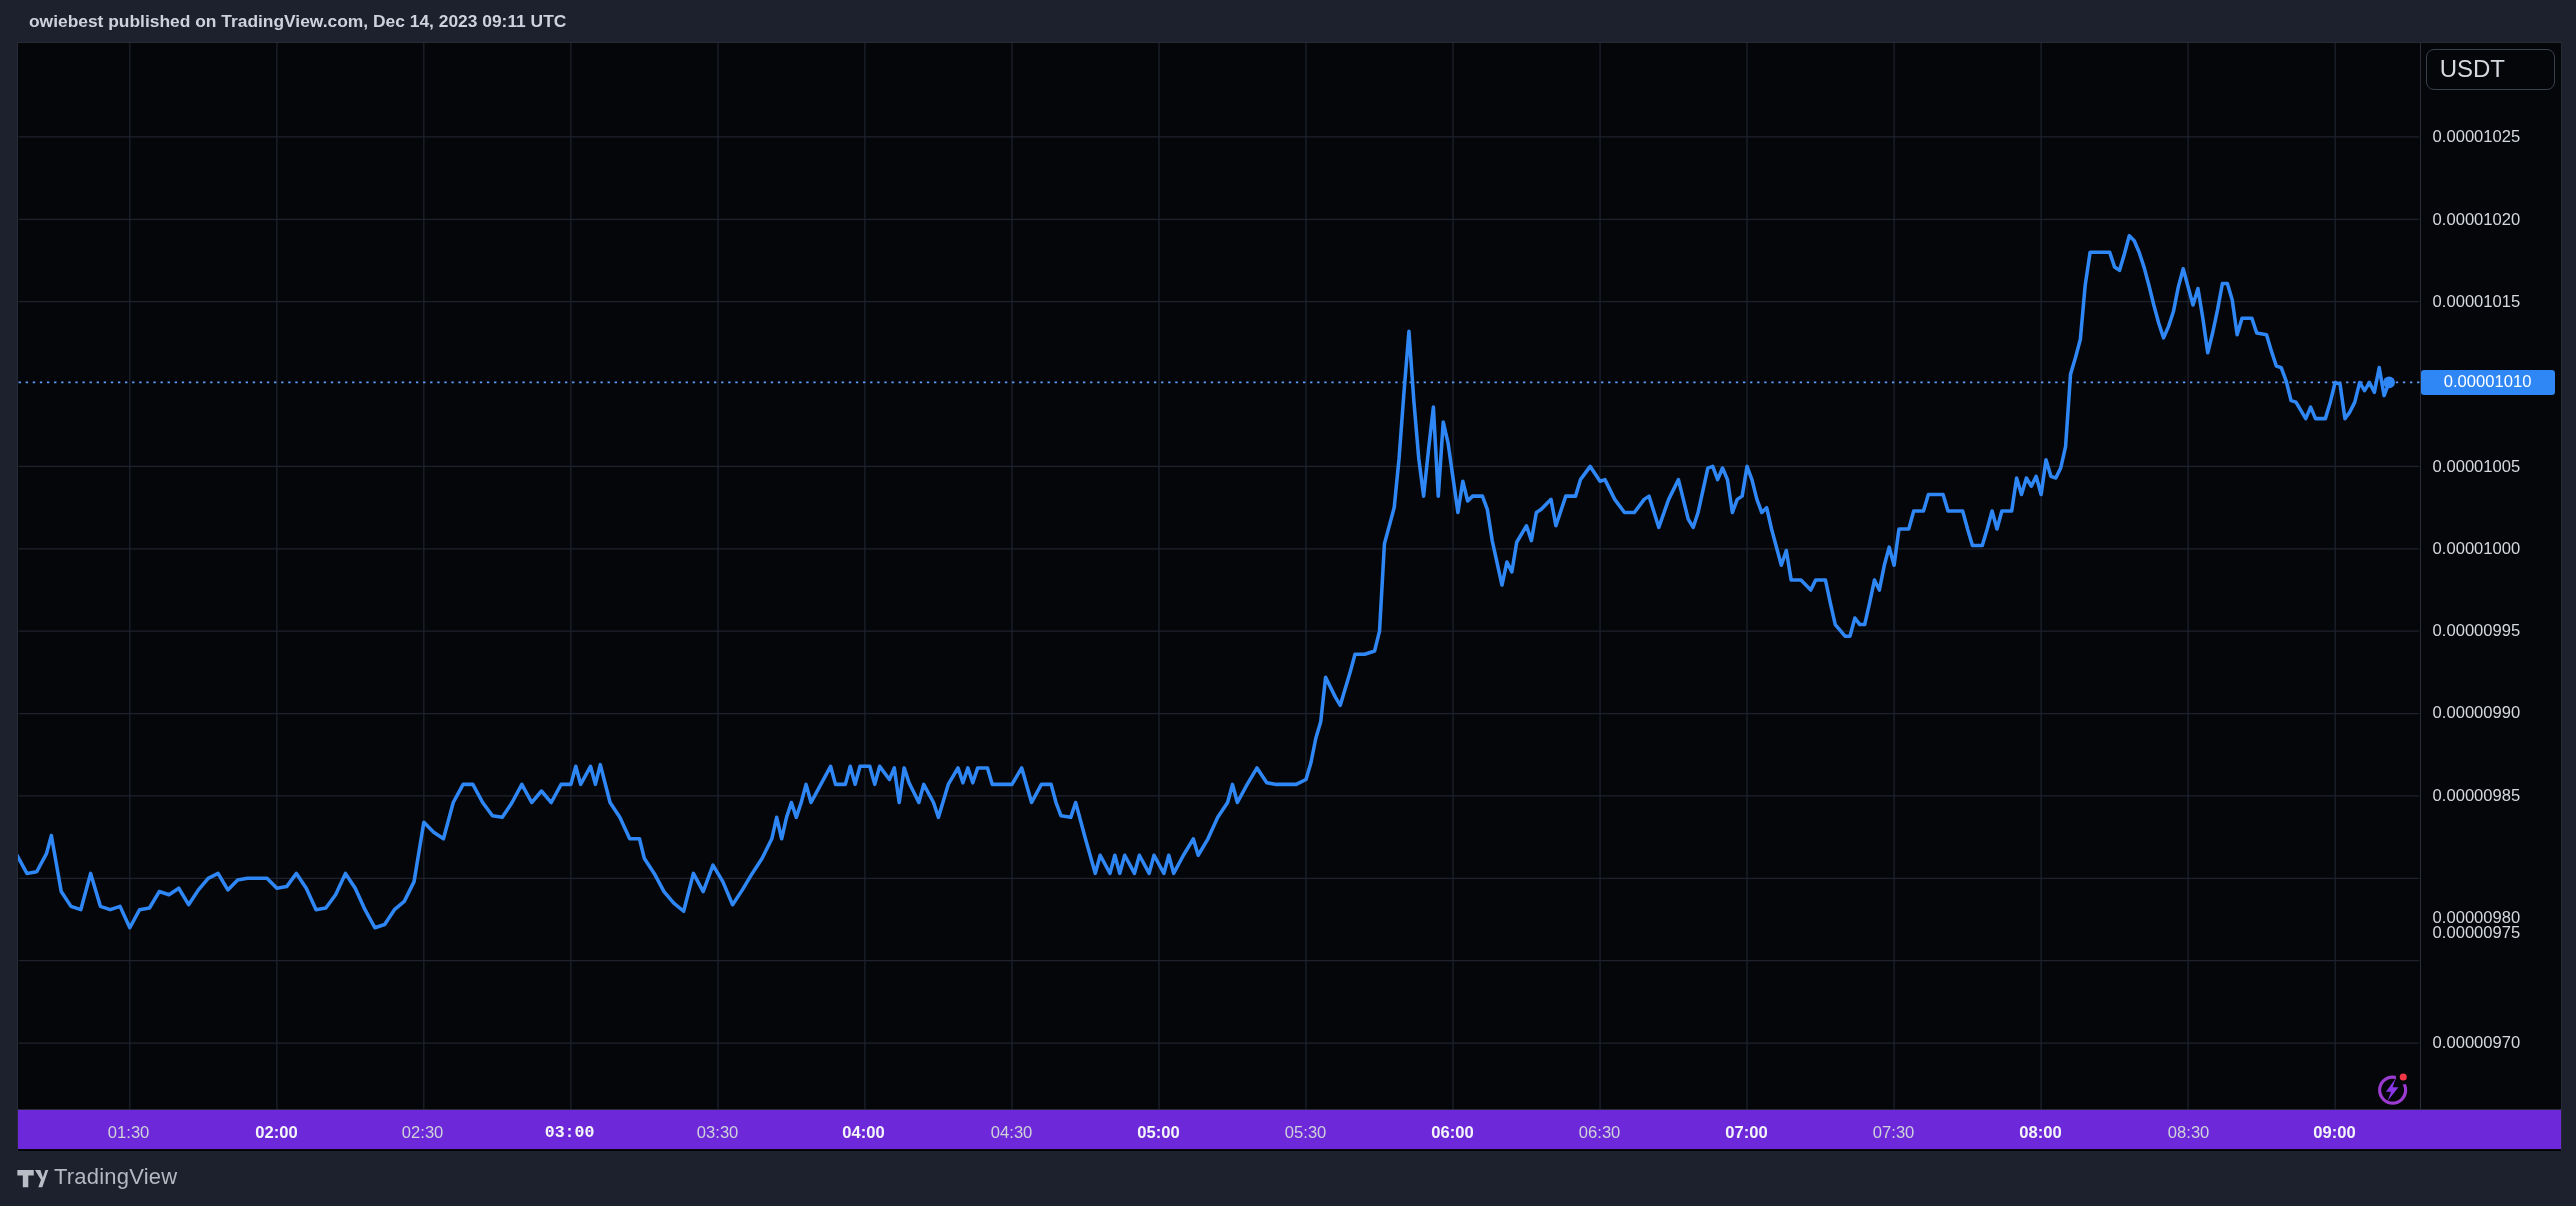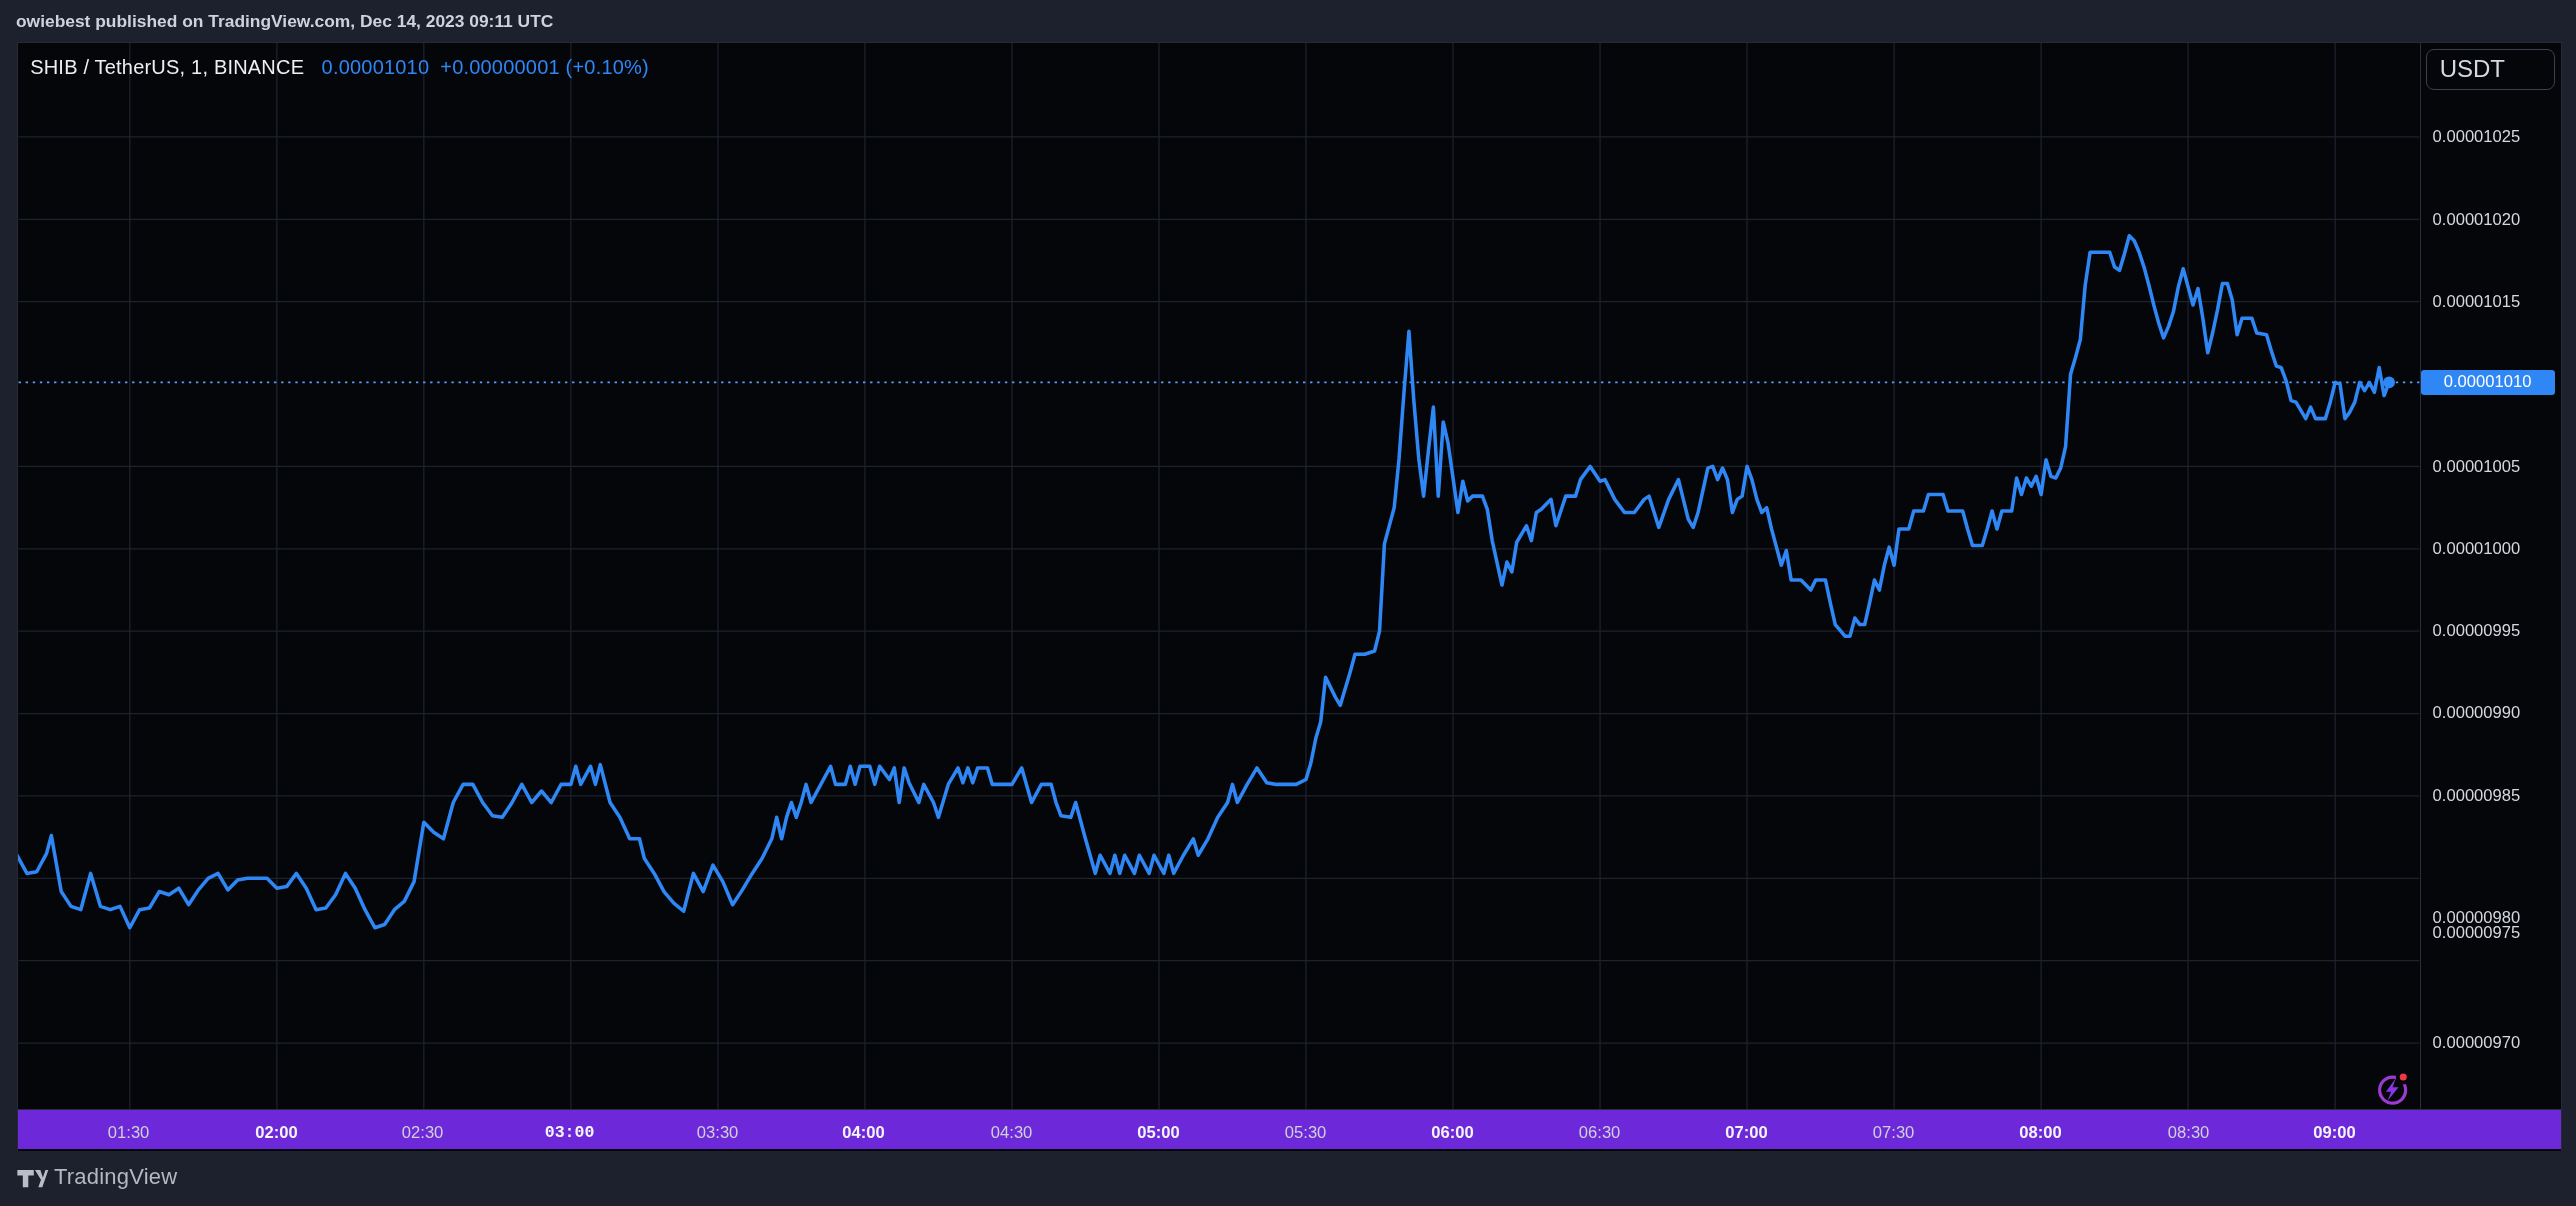--- a/index.html
+++ b/index.html
@@ -4,21 +4,21 @@
 <style>
   html,body{margin:0;padding:0;}
   body{
     width:2576px;height:1207px;position:relative;overflow:hidden;
     background:#1c212d;
     font-family:"Liberation Sans","DejaVu Sans",sans-serif;
     -webkit-font-smoothing:antialiased;
   }
   .topbar{
     position:absolute;left:0;top:0;width:2576px;height:42px;
-    background:#1c212d;line-height:43px;padding-left:16px;box-sizing:border-box;
+    background:#1c212d;line-height:43px;padding-left:29px;box-sizing:border-box;
     font-size:17.4px;font-weight:600;color:#cdd2dc;white-space:nowrap;
   }
   .frame{
     position:absolute;left:16.6px;top:42px;width:2543px;height:1108px;
     background:#04060a;border:0.8px solid #252a35;box-sizing:content-box;
   }
   .plot-svg{position:absolute;left:0;top:0;display:block;}
   .legend{
     position:absolute;left:12.6px;top:12.6px;z-index:6;font-size:20px;
     color:#edeff3;white-space:nowrap;letter-spacing:0.2px;
@@ -106,23 +106,20 @@
       <polygon points="3015,1313 3002.5,1330 3009,1330 3004.5,1342 3018.5,1324.5 3011,1324.5" fill="#8a36e8"></polygon>
       <circle cx="3024.5" cy="1311.5" r="7" fill="#f23645" stroke="#04060a" stroke-width="5"></circle>
     </g>
     <g id="series-layer">
         <line x1="0" x2="3045" y1="430.5" y2="430.5" stroke="#5b9df8" stroke-width="2.2" stroke-dasharray="3 6"></line>
         <polyline points="-1.9,1030.2 10.6,1053.2 23.0,1051.1 35.4,1028.1 41.6,1005.1 54.1,1076.2 66.5,1095.0 78.9,1099.2 91.4,1053.2 103.8,1095.0 116.2,1099.2 128.7,1095.0 141.1,1122.1 153.5,1099.2 166.0,1097.1 178.4,1076.2 190.8,1080.3 203.2,1072.0 215.7,1092.9 228.1,1074.1 240.5,1059.4 253.0,1053.2 265.4,1074.1 277.8,1061.5 290.3,1059.4 302.7,1059.4 315.1,1059.4 327.6,1072.0 340.0,1069.9 352.4,1053.2 364.9,1072.0 377.3,1099.2 389.7,1097.1 402.1,1080.3 414.6,1053.2 427.0,1072.0 439.4,1099.2 451.9,1122.1 464.3,1118.0 476.7,1099.2 489.2,1088.7 501.6,1063.6 514.0,988.4 526.5,1000.9 538.9,1009.3 551.3,963.3 563.8,940.3 576.2,940.3 588.6,963.3 601.0,980.0 613.5,982.1 625.9,963.3 638.3,940.3 650.8,963.3 663.2,948.7 675.6,963.3 688.1,940.3 700.5,940.3 706.7,917.4 712.9,940.3 725.4,917.4 731.6,940.3 737.8,915.3 750.2,963.3 762.6,982.1 775.1,1009.3 787.5,1009.3 793.7,1034.4 806.2,1053.2 818.6,1076.2 831.0,1090.8 843.5,1101.2 855.9,1053.2 868.3,1076.2 880.7,1042.7 893.2,1063.6 905.6,1092.9 918.0,1074.1 930.5,1053.2 942.9,1034.4 955.3,1009.3 961.5,982.1 967.8,1009.3 974.0,982.1 980.2,963.3 986.4,982.1 992.6,963.3 998.8,940.3 1005.1,963.3 1017.5,940.3 1029.9,917.4 1036.1,940.3 1048.6,940.3 1054.8,917.4 1061.0,940.3 1067.2,917.4 1079.6,917.4 1085.9,940.3 1092.1,917.4 1104.5,934.1 1110.7,919.4 1116.9,963.3 1123.2,919.4 1129.4,938.3 1141.8,963.3 1148.0,940.3 1160.4,963.3 1166.7,982.1 1179.1,940.3 1191.5,919.4 1197.7,938.3 1204.0,919.4 1210.2,938.3 1216.4,919.4 1228.8,919.4 1235.0,940.3 1247.5,940.3 1259.9,940.3 1272.3,919.4 1284.8,963.3 1297.2,940.3 1309.6,940.3 1315.8,963.3 1322.0,980.0 1334.5,982.1 1340.7,963.3 1353.1,1009.3 1365.6,1053.2 1371.8,1030.2 1384.2,1053.2 1390.4,1030.2 1396.6,1053.2 1402.9,1030.2 1415.3,1053.2 1421.5,1030.2 1433.9,1053.2 1440.1,1030.2 1452.6,1053.2 1458.8,1030.2 1465.0,1053.2 1477.4,1030.2 1489.9,1009.3 1496.1,1030.2 1508.5,1009.3 1520.9,982.1 1533.4,963.3 1539.6,940.3 1545.8,963.3 1558.2,940.3 1570.7,919.4 1583.1,938.3 1595.5,940.3 1608.0,940.3 1620.4,940.3 1632.8,934.1 1639.0,913.2 1645.3,881.8 1651.5,860.9 1657.7,804.5 1670.1,829.6 1676.3,840.0 1688.8,798.2 1695.0,775.3 1707.4,775.3 1719.8,771.1 1726.1,746.0 1732.3,635.3 1744.7,589.3 1750.9,526.6 1757.1,443.0 1763.4,365.7 1769.6,453.5 1775.8,526.6 1782.0,574.7 1788.2,516.1 1794.4,461.8 1800.6,574.7 1806.9,480.6 1813.1,507.8 1825.5,595.5 1831.7,555.8 1837.9,580.9 1844.2,574.7 1856.6,574.7 1862.8,591.4 1869.0,631.1 1881.4,687.5 1887.7,658.2 1893.9,670.8 1900.1,633.2 1912.5,612.3 1918.7,631.1 1925.0,595.5 1931.2,591.4 1943.6,578.8 1949.8,612.3 1962.3,574.7 1974.7,574.7 1980.9,553.8 1993.3,537.0 2005.8,555.8 2012.0,553.8 2024.4,578.8 2036.8,595.5 2049.3,595.5 2061.7,578.8 2067.9,574.7 2080.3,614.4 2092.8,578.8 2105.2,553.8 2111.4,578.8 2117.6,603.9 2123.9,614.4 2130.1,595.5 2142.5,539.1 2148.7,537.0 2154.9,553.8 2161.1,539.1 2167.4,553.8 2173.6,595.5 2179.8,578.8 2186.0,574.7 2192.2,537.0 2198.4,553.8 2204.7,578.8 2210.9,595.5 2217.1,589.3 2223.3,616.4 2235.7,662.4 2242.0,643.6 2248.2,681.2 2260.6,681.2 2273.0,693.8 2279.2,681.2 2291.7,681.2 2297.9,710.5 2304.1,737.6 2316.5,752.3 2322.8,752.3 2329.0,729.3 2335.2,737.6 2341.4,737.6 2347.6,710.5 2353.8,681.2 2360.0,693.8 2366.3,662.4 2372.5,639.4 2378.7,662.4 2384.9,616.4 2397.3,616.4 2403.6,593.5 2416.0,593.5 2422.2,572.6 2440.8,572.6 2447.1,593.5 2465.7,593.5 2471.9,616.4 2478.1,637.3 2490.6,637.3 2496.8,616.4 2503.0,593.5 2509.2,616.4 2515.4,593.5 2527.9,593.5 2534.1,551.7 2540.3,572.6 2546.5,551.7 2552.7,562.1 2558.9,549.6 2565.2,572.6 2571.4,528.7 2577.6,549.6 2583.8,551.7 2590.0,539.1 2596.2,512.0 2602.5,420.0 2608.7,399.1 2614.9,376.1 2621.1,307.2 2627.3,265.4 2639.7,265.4 2652.2,265.4 2658.4,284.2 2664.6,288.4 2670.8,267.5 2677.0,244.5 2683.3,250.8 2689.5,265.4 2695.7,284.2 2701.9,307.2 2708.1,332.3 2714.3,355.2 2720.5,374.0 2726.8,359.4 2733.0,340.6 2739.2,309.3 2745.4,286.3 2751.6,309.3 2757.8,332.3 2764.1,311.4 2770.3,349.0 2776.5,392.9 2782.7,367.8 2788.9,338.5 2795.1,305.1 2801.4,305.1 2807.6,326.0 2813.8,369.9 2820.0,349.0 2832.4,349.0 2838.6,367.8 2851.1,369.9 2857.3,390.8 2863.5,409.6 2869.7,411.7 2875.9,428.4 2882.2,453.5 2888.4,455.5 2900.8,476.4 2907.0,461.8 2913.2,476.4 2925.7,476.4 2931.9,455.5 2938.1,430.5 2944.3,432.6 2950.5,476.4 2956.7,468.1 2963.0,455.5 2969.2,430.5 2975.4,440.9 2981.6,430.5 2987.8,443.0 2994.0,411.7 3000.2,447.2 3006.5,430.5" fill="none" stroke="#2e87f5" stroke-width="4.5" stroke-linejoin="round" stroke-linecap="round"></polyline>
         <circle cx="3006.5" cy="430.5" r="7.5" fill="#2e87f5"></circle>
       </g>
   </svg>
 
-  <div class="legend">
-    <span>SHIB / TetherUS, 1, BINANCE</span><span class="quote">0.00001010</span><span class="change">+0.00000001 (+0.10%)</span>
-  </div>
 
   <div class="price-axis" id="price-axis">
     <div class="usdt-btn">USDT</div>
     <div class="price-badge" id="price-badge" style="top: 327px;">0.00001010</div>
   <div class="price-label" style="top: 83px;">0.00001025</div>
       <div class="price-label" style="top: 166px;">0.00001020</div>
       <div class="price-label" style="top: 248px;">0.00001015</div>
       <div class="price-label" style="top: 413px;">0.00001005</div>
       <div class="price-label" style="top: 495px;">0.00001000</div>
       <div class="price-label" style="top: 577px;">0.00000995</div>

